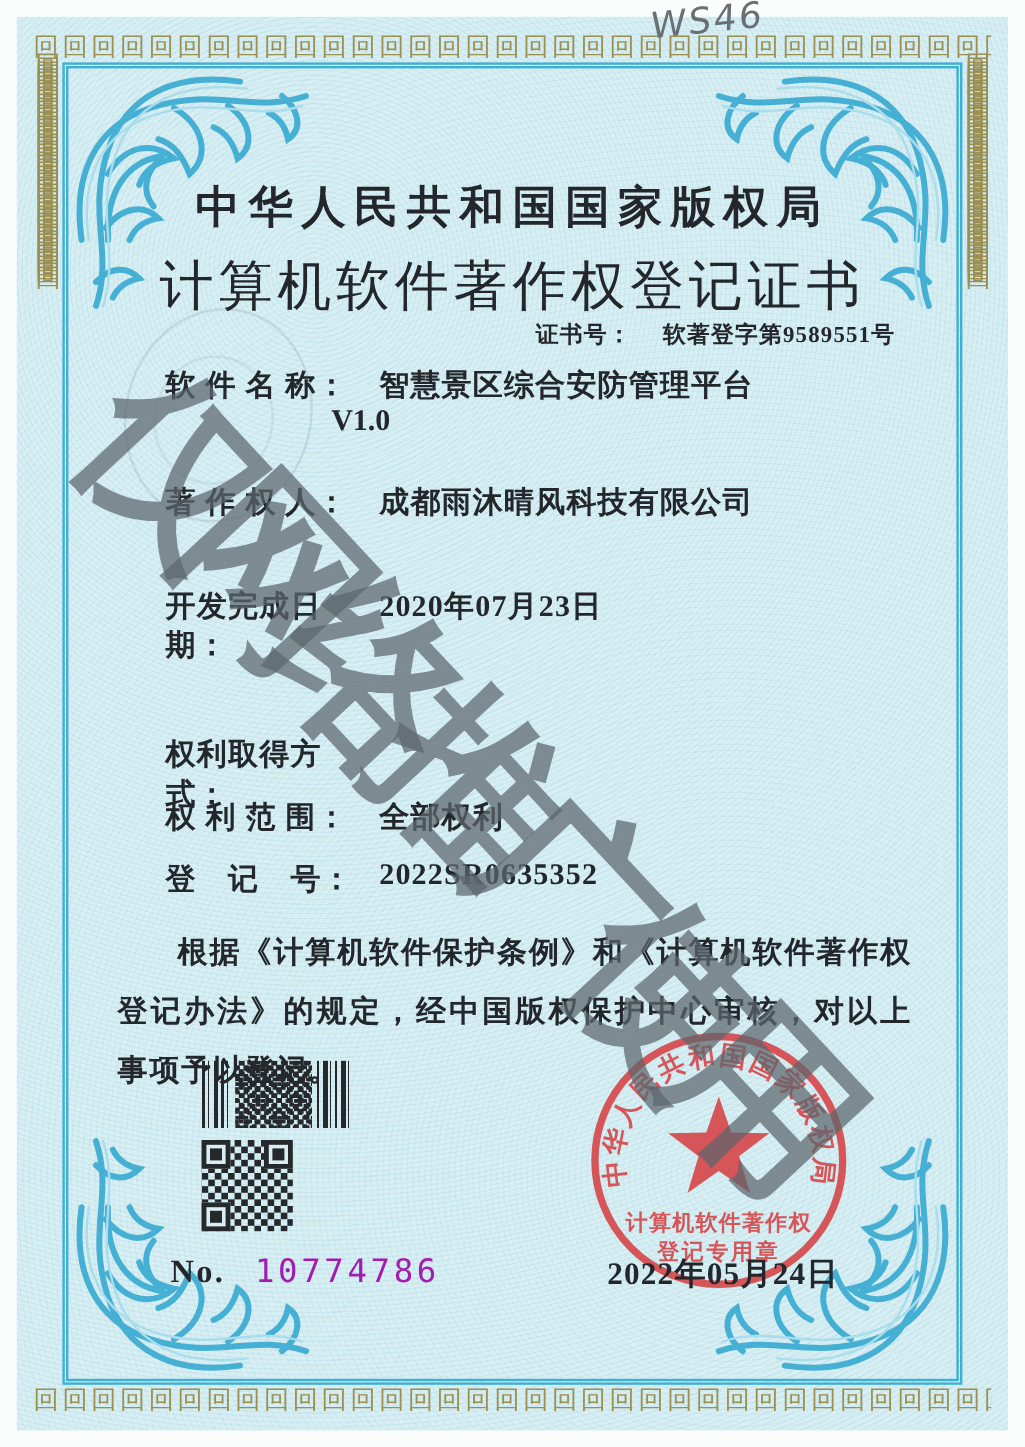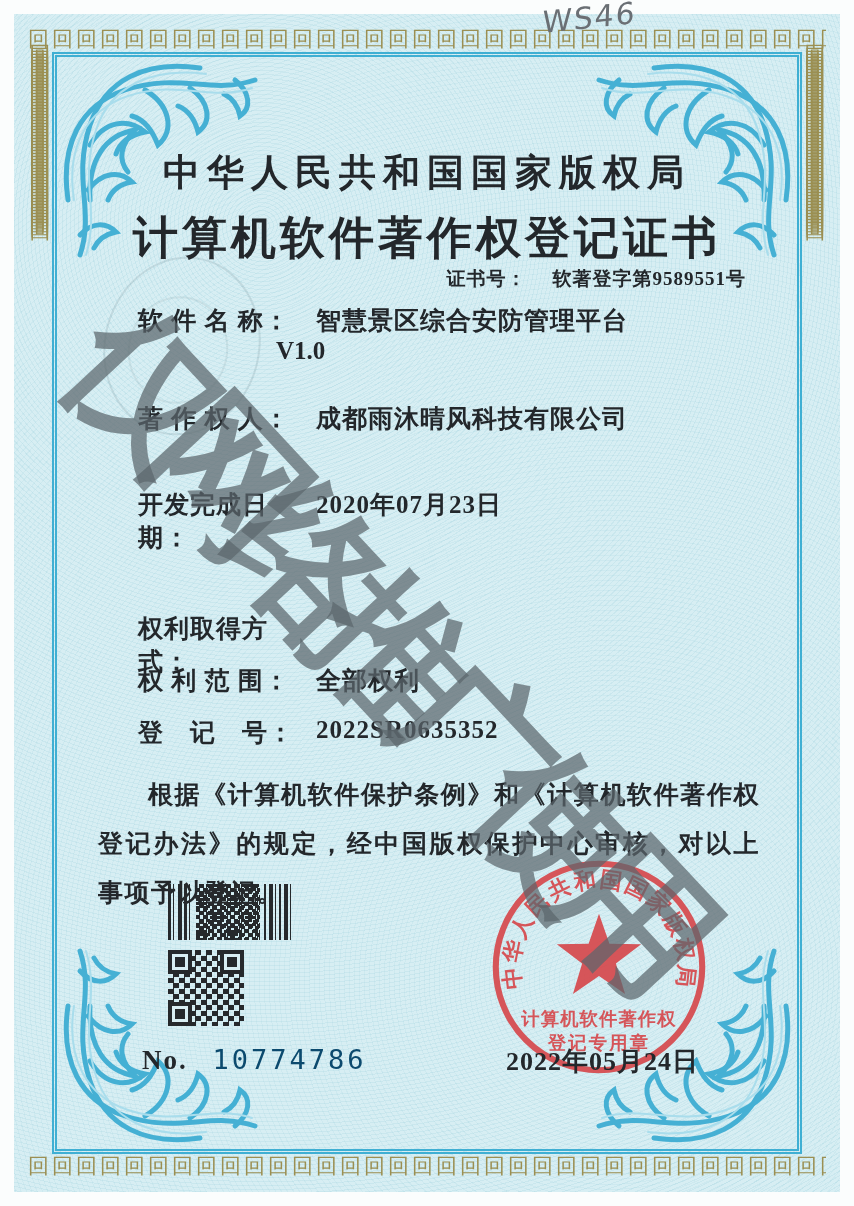--- a/index.html
+++ b/index.html
@@ -27,21 +27,21 @@
   .corner{position:absolute;width:235px;height:235px;}
   .c-tl{left:50px;top:50px;}
   .c-tr{right:50px;top:50px;transform:scaleX(-1);}
   .c-bl{left:50px;bottom:50px;transform:scaleY(-1);}
   .c-br{right:50px;bottom:50px;transform:scale(-1,-1);}
 
   
   .title1{position:absolute;left:0;right:0;top:148px;text-align:center;
           font-size:37px;font-weight:700;letter-spacing:7px;}
   .title2{position:absolute;left:0;right:0;top:208px;text-align:center;
-          font-size:45px;font-weight:700;letter-spacing:4px;}
+          font-size:45px;font-weight:400;letter-spacing:4px;}
   .certno{position:absolute;right:108px;top:266px;font-size:19px;font-weight:700;letter-spacing:1px;}
   .certno .gap{display:inline-block;width:26px;}
 
   
   .row{position:absolute;left:98px;display:flex;font-size:25px;font-weight:700;letter-spacing:1px;}
   .row .lbl{width:178px;flex:0 0 auto;padding-left:40px;}
   .row .val{white-space:nowrap;}
   .val2{position:absolute;left:276px;font-size:25px;font-weight:700;}
 
   
@@ -60,21 +60,21 @@
   
   .qr{position:absolute;left:168px;top:950px;width:76px;height:76px;
       background:repeating-conic-gradient(#26292c 0% 25%,transparent 0% 50%) 0 0/11px 11px;}
   .finder{position:absolute;width:24px;height:24px;border:4px solid #26292c;background:#d9eef3;box-sizing:border-box;}
   .finder::after{content:"";position:absolute;inset:3px;background:#26292c;}
   .f-tl{left:0;top:0;} .f-tr{right:0;top:0;} .f-bl{left:0;bottom:0;}
 
   
   .serial{position:absolute;left:142px;top:1044px;font-size:27px;}
   .serial .no{font-weight:600;letter-spacing:2px;}
-  .serial .num{color:#0c4a6e;font-family:"DejaVu Sans Mono",monospace;letter-spacing:3px;margin-left:18px;}
+  .serial .num{color:#a21caf;font-family:"DejaVu Sans Mono",monospace;letter-spacing:3px;margin-left:18px;}
 
   
   .seal{position:absolute;left:488px;top:856px;width:222px;height:222px;z-index:40;opacity:.93;}
   .issue-date{position:absolute;left:500px;top:1044px;width:205px;text-align:center;
               font-size:26px;font-weight:700;letter-spacing:1px;z-index:41;}
 
   
   .watermark{position:absolute;left:168px;top:268px;z-index:50;pointer-events:none;
       transform:rotate(47deg);transform-origin:0 0;
       font-family:"DejaVu Sans",sans-serif;font-weight:700;font-size:150px;

